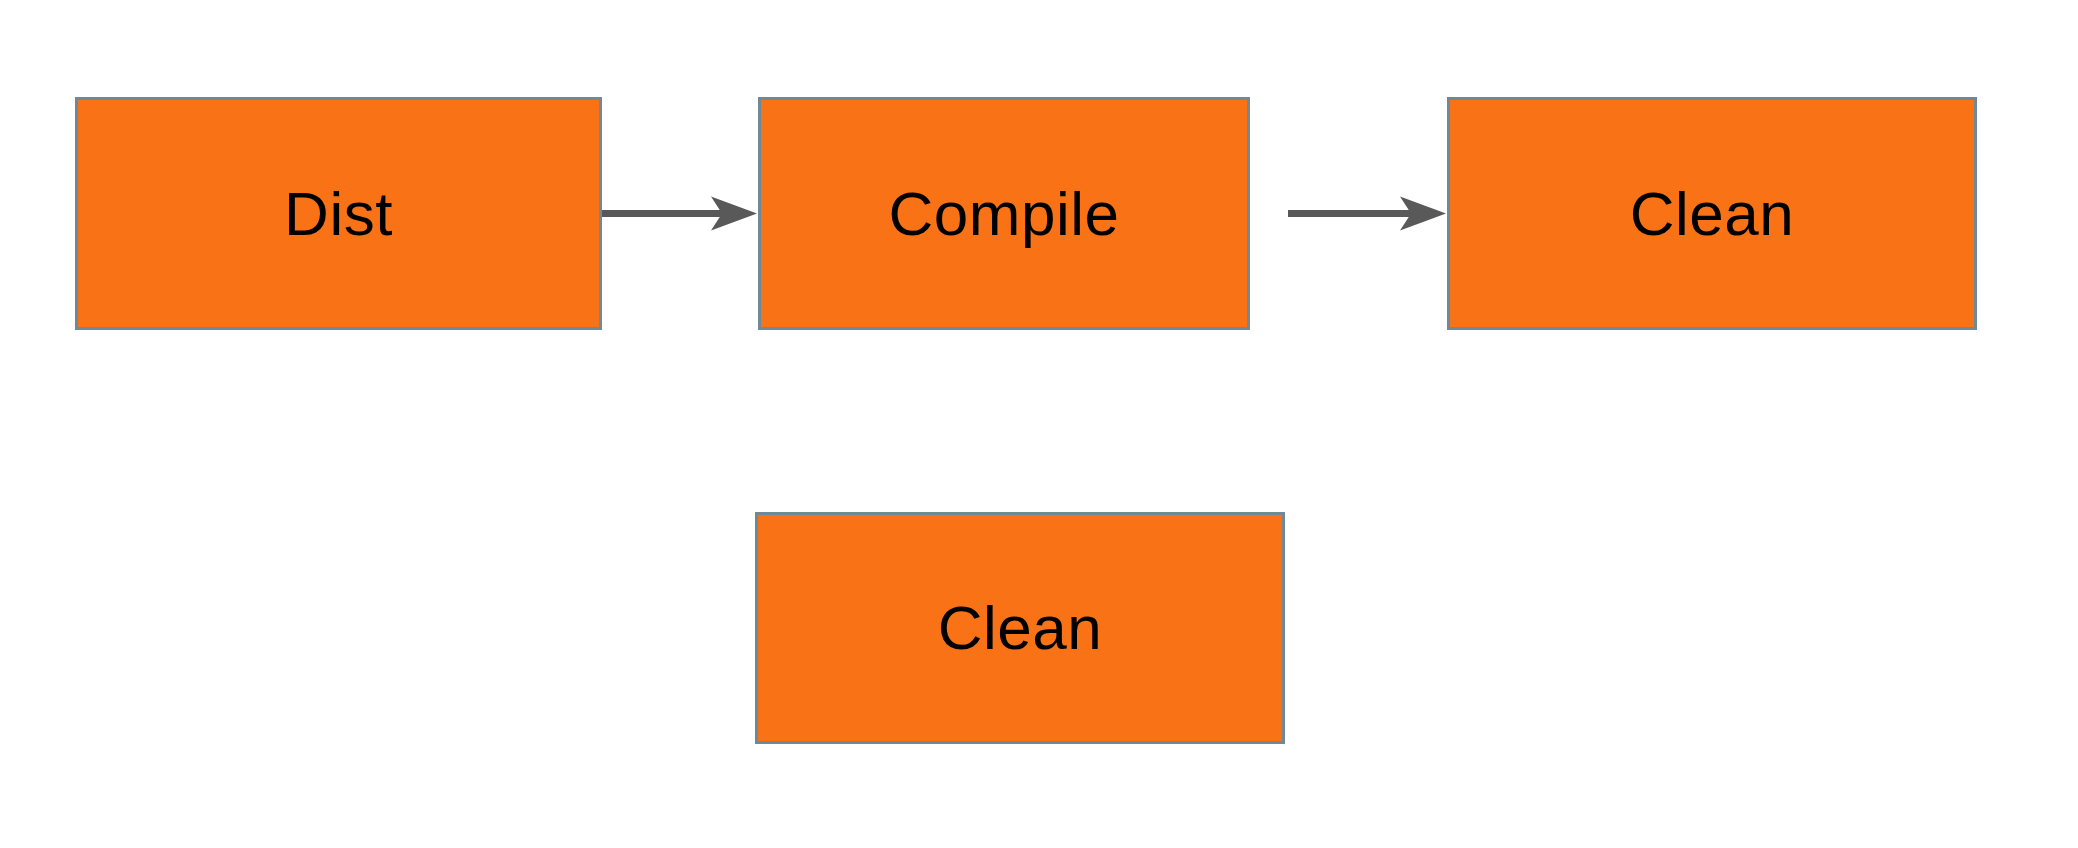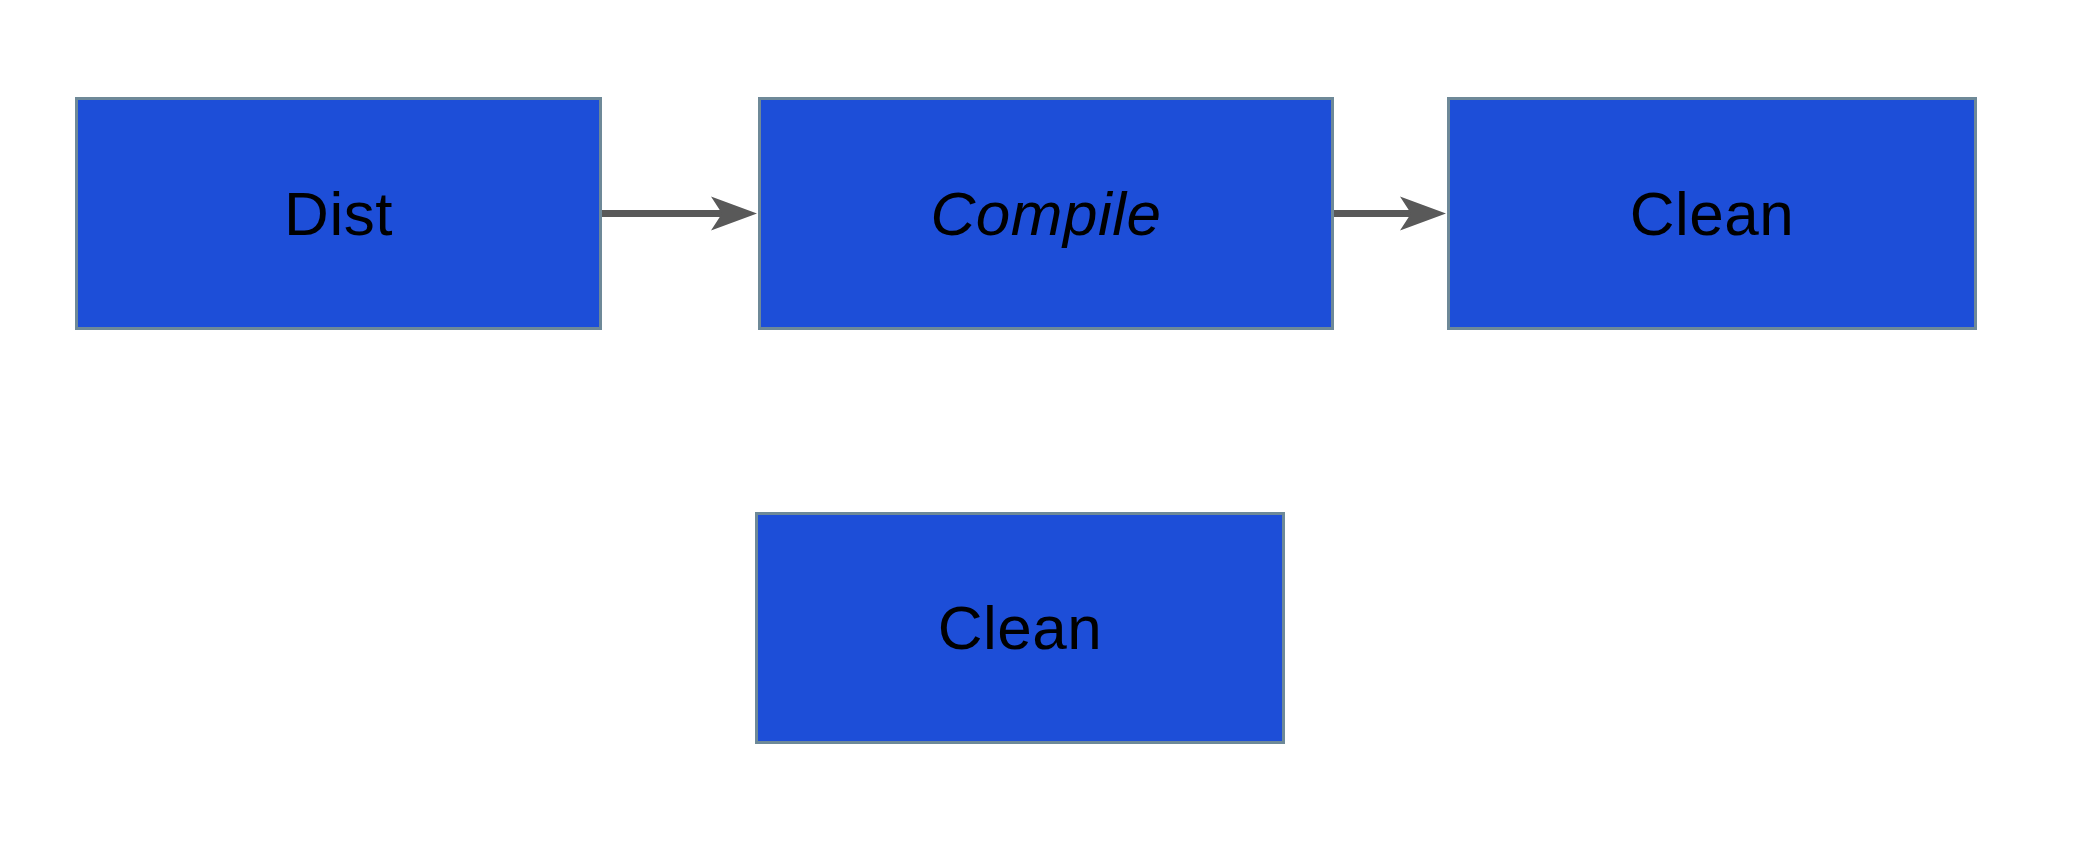--- a/index.html
+++ b/index.html
@@ -11,35 +11,35 @@
   #canvas {
     position: relative;
     width: 2078px;
     height: 848px;
     background: #ffffff;
     overflow: hidden;
   }
   .node {
     position: absolute;
     box-sizing: border-box;
-    background: #1d4ed8;
+    background: #f97316;
     border: 3px solid #6e8998;
     display: flex;
     align-items: center;
     justify-content: center;
   }
   .node-label {
     color: #000000;
     font-size: 62px;
     line-height: 1;
     white-space: nowrap;
     letter-spacing: 0.5px;
   }
   #node-dist    { left: 75px;   top: 97px;  width: 527px; height: 233px; }
-  #node-compile { left: 758px;  top: 97px;  width: 576px; height: 233px; font-style: italic; }
+  #node-compile { left: 758px;  top: 97px;  width: 492px; height: 233px; }
   #node-init    { left: 1447px; top: 97px;  width: 530px; height: 233px; }
   #node-clean   { left: 755px;  top: 512px; width: 530px; height: 232px; }
   #edge-layer {
     position: absolute;
     left: 0;
     top: 0;
     width: 2078px;
     height: 848px;
     pointer-events: none;
   }

